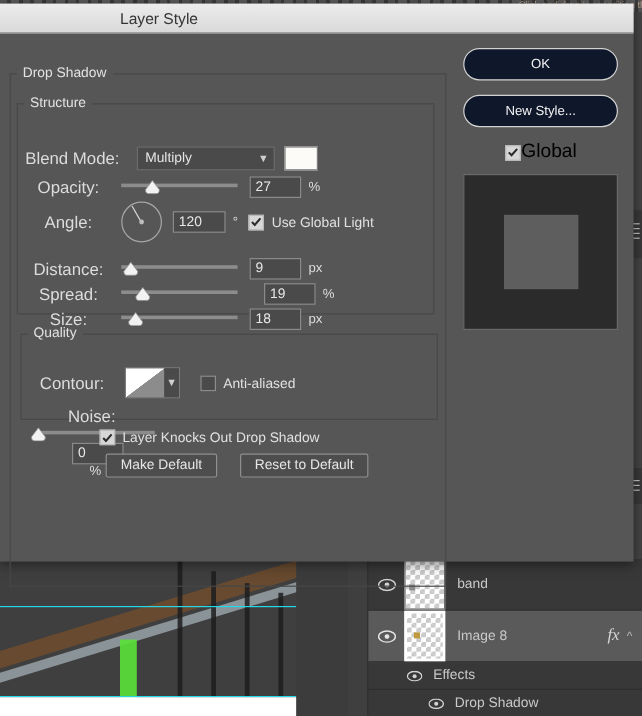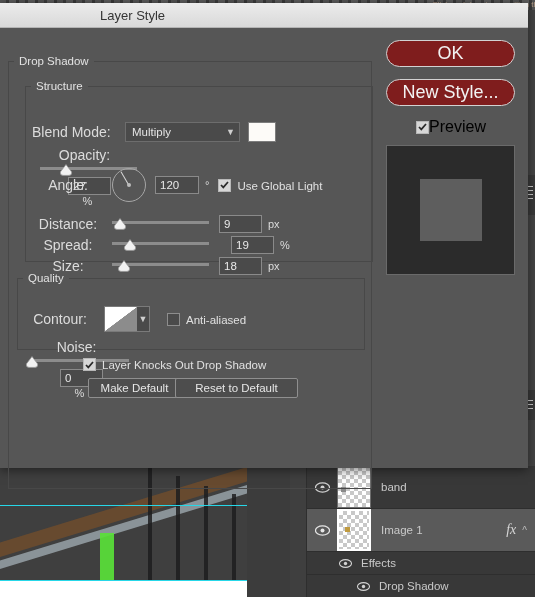--- a/index.html
+++ b/index.html
@@ -141,21 +141,21 @@
   .dlg-body { position: relative; width: 100%; height: 440px; }
 
   
   fieldset.ps {
     position: absolute; border: 1px solid #484848; background: transparent;
   }
   fieldset.ps > legend {
     font-size: 11.5px; color: #e2e2e2; padding: 0 5px; margin-left: 5px;
   }
   #fs-dropshadow { left: 8px; top: 27px; width: 364px; height: 434px; }
-  #fs-structure  { left: 16px; top: 13px; width: 348px; height: 182px; }
+  #fs-structure  { left: 5px; top: 13px; width: 348px; height: 182px; }
   #fs-quality    { left: 8px; top: 205px; width: 348px; height: 78px; }
 
   .row { position: absolute; display: flex; align-items: center; }
   .lbl {
     font-size: 14px; color: #dcdcdc; text-align: center;
     white-space: nowrap;
   }
 
   
   .select {
@@ -224,22 +224,22 @@
   .pushbtn {
     background: #4d4d4d; border: 1px solid #8f8f8f; color: #e6e6e6;
     font-size: 11.5px; height: 20px; padding: 0 10px; border-radius: 2px;
     font-family: "Liberation Sans", sans-serif;
   }
 
   
   .rightcol { position: absolute; left: 386px; top: 12px; width: 130px; }
   .bigbtn {
     width: 129px; height: 27px; border-radius: 14px;
-    background: #7f1d1d; border: 1px solid #d2d2d2; color: #f2f2f2;
-    font-size: 18px; display: flex; align-items: center; justify-content: center;
+    background: #0f172a; border: 1px solid #d2d2d2; color: #f2f2f2;
+    font-size: 11px; display: flex; align-items: center; justify-content: center;
     margin-bottom: 12px; font-family: "Liberation Sans", sans-serif;
   }
   .preview-chk { display: flex; align-items: center; justify-content: center; margin-bottom: 9px; }
   .preview-box {
     width: 129px; height: 130px; background: #2b2b2b; border: 1px solid #6a6a6a;
     display: flex; align-items: center; justify-content: center;
   }
   .preview-sq { width: 62px; height: 62px; background: #5e5e5e; }
 </style>
 </head>
@@ -295,21 +295,21 @@
   <div class="layer-row selected" style="top:43px;height:43px">
     <div class="eye">
       <svg width="15" height="11" viewBox="0 0 15 11">
           <ellipse cx="7.5" cy="5.5" rx="7" ry="4.6" fill="none" stroke="#e6e6e6" stroke-width="1.2"></ellipse>
           <circle cx="7.5" cy="5.5" r="2" fill="#e6e6e6"></circle>
         </svg>
     </div>
     <div class="thumb sel">
       <div class="spec" style="left:6px;top:16px;background:#c09a3e"></div>
     </div>
-    <div class="layer-name">Image 1</div>
+    <div class="layer-name">Image 8</div>
     <div class="fx-mark">fx</div>
     <div class="chev-up">^</div>
   </div>
 
   <div class="sub-row" style="top:86px;padding-left:28px">
     <div class="sub-eye">
       <svg width="13" height="9" viewBox="0 0 13 9">
           <ellipse cx="6.5" cy="4.5" rx="6" ry="3.9" fill="none" stroke="#d2d2d2" stroke-width="1.1"></ellipse>
           <circle cx="6.5" cy="4.5" r="1.7" fill="#d2d2d2"></circle>
         </svg>
@@ -344,21 +344,21 @@
 
         <div class="row" style="left:6px; top:30px;">
           <div class="lbl" style="width:72px">Blend Mode:</div>
           <div class="select" style="width:115px; margin-left:21px">
             <span class="sel-val">Multiply</span>
             <span class="chev">▼</span>
           </div>
           <div class="swatch" style="margin-left:8px"></div>
         </div>
 
-        <div class="row" style="left:6px; top:55px;flex-direction:column;">
+        <div class="row" style="left:6px; top:55px;">
           <div class="lbl" style="width:72px">Opacity:</div>
           <div class="slider" style="width:97px; margin-left:8px">
             <div class="track"></div>
             <div class="thumb-h" id="thumb-opacity" style="left: 27%;">
               <svg width="13" height="12" viewBox="0 0 13 12">
                   <path d="M6.5 0.5 L12.2 8 Q12.6 11.4 9.5 11.4 L3.5 11.4 Q0.4 11.4 0.8 8 Z" fill="#f2f2f2" stroke="#8f8f8f" stroke-width="0.7"></path>
                 </svg>
             </div>
           </div>
           <div class="numfield" style="width:43px; margin-left:10px">27</div>
@@ -459,34 +459,34 @@
       <div class="chk" style="position:absolute; left:74px; top:291px">
         <div class="chkbox on">
           <svg width="9" height="8" viewBox="0 0 9 8">
               <path d="M1 4 L3.3 6.4 L8 1" fill="none" stroke="#2a2a2a" stroke-width="1.7"></path>
             </svg>
         </div>
         <span class="chk-lbl">Layer Knocks Out Drop Shadow</span>
       </div>
 
       <button class="pushbtn" style="position:absolute; left:79px; top:311px; width:93px">Make Default</button>
-      <button class="pushbtn" style="position:absolute; left:166px; top:311px; width:123px">Reset to Default</button>
+      <button class="pushbtn" style="position:absolute; left:191px; top:311px; width:107px">Reset to Default</button>
     </fieldset>
 
     <div class="rightcol">
       <button class="bigbtn">OK</button>
       <button class="bigbtn">New Style...</button>
 
       <div class="preview-chk">
         <div class="chkbox on">
           <svg width="9" height="8" viewBox="0 0 9 8">
               <path d="M1 4 L3.3 6.4 L8 1" fill="none" stroke="#2a2a2a" stroke-width="1.7"></path>
             </svg>
         </div>
-        <span class="chk-lbl">Preview</span>
+        <span class="chk-lbl">Global</span>
       </div>
 
       <div class="preview-box">
         <div class="preview-sq"></div>
       </div>
     </div>
 
   </div>
 </div>
 

